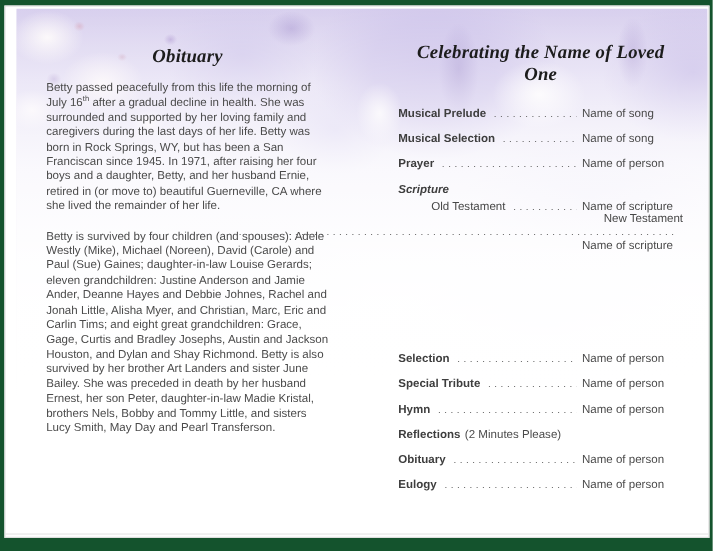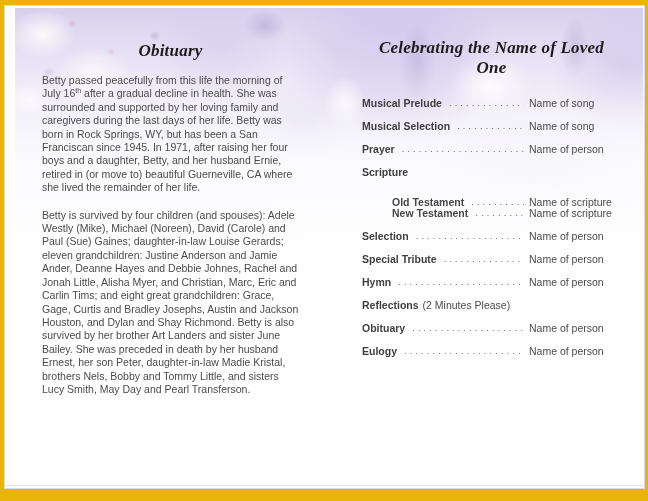--- a/index.html
+++ b/index.html
@@ -2,21 +2,21 @@
 <html><head>
 <meta charset="utf-8">
 <style>
   * { margin: 0; padding: 0; box-sizing: border-box; }
   html, body { width: 648px; height: 501px; background: #ffffff; overflow: hidden; }
   body { font-family: "Liberation Sans", sans-serif; position: relative; }
 
   
   .canvas {
     position: absolute; inset: 0;
-    background: #eab308;
+    background: #14532d;
     padding-left: 48px;
   }
   .card {
     position: absolute;
     left: 4px; top: 5px; right: 3px; bottom: 12px;
     background: #ffffff;
     border: 1px solid #dcdcdc;
     padding: 2px 1px 1px 10px;
   }
   .bottom-edge-line {
@@ -79,24 +79,24 @@
   
   .obit-text { font-size: 10.5px; line-height: 13.4px; color: #4b4b4b; }
   .obit-text p { margin-bottom: 14px; }
   .obit-text sup { font-size: 7px; vertical-align: super; line-height: 0; }
 
   
   .rows { font-size: 10.5px; color: #424242; }
   .row { display: flex; align-items: flex-end; line-height: 13.5px; margin-bottom: 9.5px; }
   .row .label { font-weight: bold; color: #3e3e3e; white-space: nowrap; }
   .row .suffix { color: #4b4b4b; white-space: nowrap; margin-left: 4px; }
-  .row.tight { margin-bottom: 17px; }
+  .row.tight { margin-bottom: 3px; font-style: italic; }
   .row.sub { margin-bottom: 0; line-height: 11.8px; padding-left: 30px; }
-  .row.sub .label { font-weight: bold; color: #474747; }
-  .row.gap-after { margin-bottom: 10px; }
+  .row.sub .label { font-weight: normal; color: #474747; }
+  .row.gap-after { margin-bottom: 10px; flex-direction: column; }
   .leader {
     flex: 1 1 auto; overflow: hidden; white-space: nowrap;
     margin: 0 5px 0 7px; color: #5c5c5c;
     font-size: 9px; letter-spacing: 3.2px;
   }
   .leader::after {
     content: "......................................................................";
   }
   .value { flex: 0 0 92px; width: 92px; color: #4b4b4b; white-space: nowrap; }
 </style>

